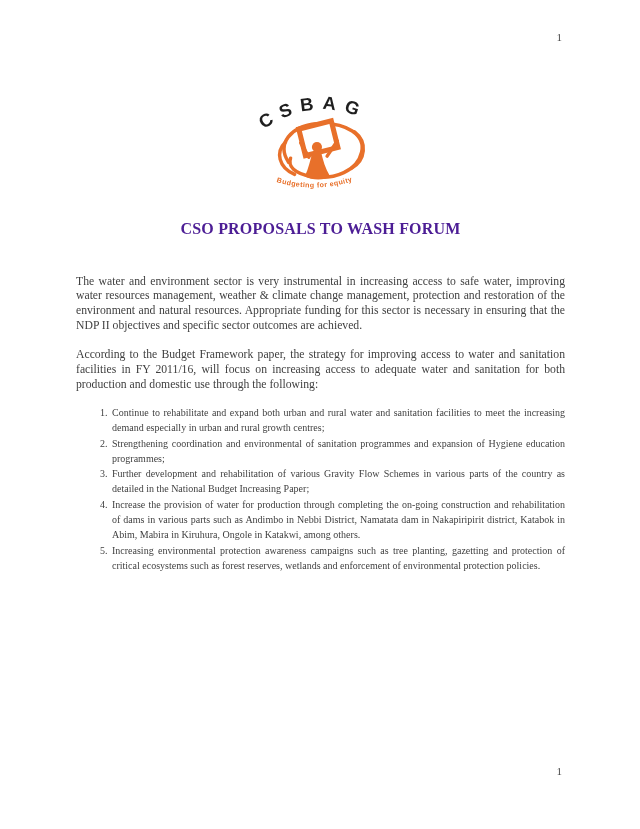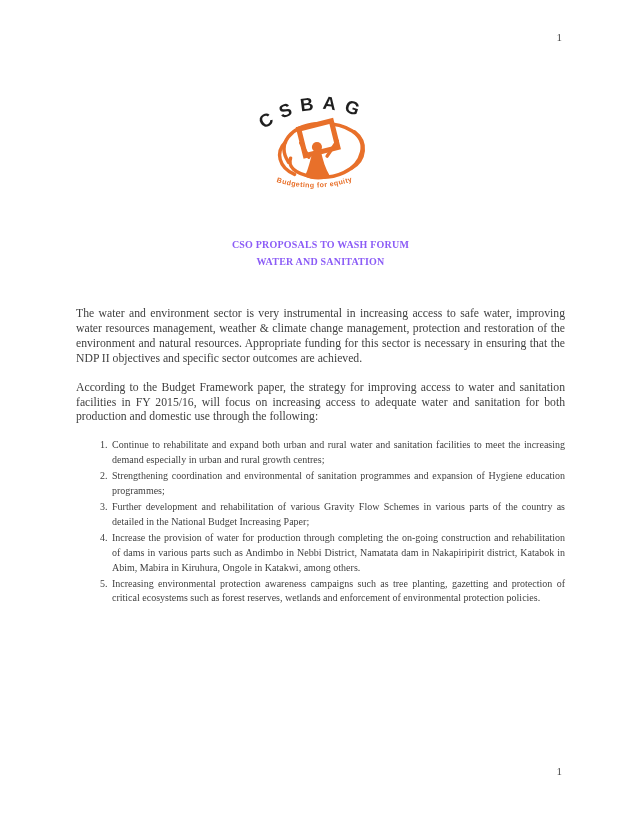--- a/index.html
+++ b/index.html
@@ -24,26 +24,26 @@
   .content{
     padding:0 75px 0 76px;
   }
   .logo-wrap{
     width:140px;
     margin:0 auto;
     padding-top:95px;
     text-align:center;
   }
   .doc-title{
-    margin-top:36px;
+    margin-top:20px;
     text-align:center;
     font-weight:bold;
-    font-size:10px;
+    font-size:16px;
     line-height:16.5px;
-    color:#8b5cf6;
+    color:#4c1d95;
     letter-spacing:.2px;
   }
   .para{
     font-size:11.7px;
     line-height:14.9px;
     text-align:justify;
     margin:0;
   }
   .para.first{margin-top:37px;}
   .para.second{margin-top:14px;}
@@ -97,26 +97,25 @@
       <text font-size="7" font-weight="bold" fill="#E8702A" letter-spacing="0.4">
         <textPath href="#arcBottom" startOffset="2">Budgeting for equity</textPath>
       </text>
     </svg>
   </div>
 
   <div class="content">
 
     <div class="doc-title">
       <div>CSO PROPOSALS TO WASH FORUM</div>
-      <div>WATER AND SANITATION</div>
     </div>
 
     <p class="para first">The water and environment sector is very instrumental in increasing access to safe water, improving water resources management, weather &amp; climate change management, protection and restoration of the environment and natural resources. Appropriate funding for this sector is necessary in ensuring that the NDP II objectives and specific sector outcomes are achieved.</p>
 
-    <p class="para second">According to the Budget Framework paper, the strategy for improving access to water and sanitation facilities in FY 2015/16, will focus on increasing access to adequate water and sanitation for both production and domestic use through the following:</p>
+    <p class="para second">According to the Budget Framework paper, the strategy for improving access to water and sanitation facilities in FY 2011/16, will focus on increasing access to adequate water and sanitation for both production and domestic use through the following:</p>
 
     <ol class="items">
         <li>Continue to rehabilitate and expand both urban and rural water and sanitation facilities to meet the increasing demand especially in urban and rural growth centres;</li>
         <li>Strengthening coordination and environmental of sanitation programmes and expansion of Hygiene education programmes;</li>
         <li>Further development and rehabilitation of various Gravity Flow Schemes in various parts of the country as detailed in the National Budget Increasing Paper;</li>
         <li>Increase the provision of water for production through completing the on-going construction and rehabilitation of dams in various parts such as Andimbo in Nebbi District, Namatata dam in Nakapiripirit district, Katabok in Abim, Mabira in Kiruhura, Ongole in Katakwi, among others.</li>
         <li>Increasing environmental protection awareness campaigns such as tree planting, gazetting and protection of critical ecosystems such as forest reserves, wetlands and enforcement of environmental protection policies.</li>
       </ol>
 
   </div>

